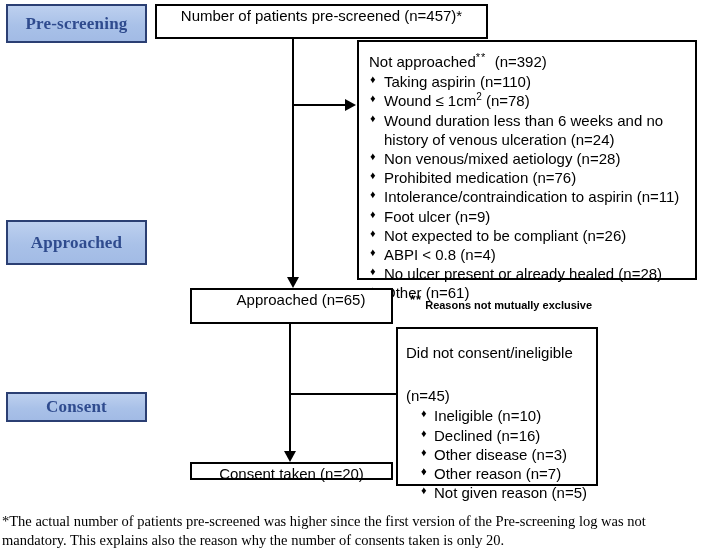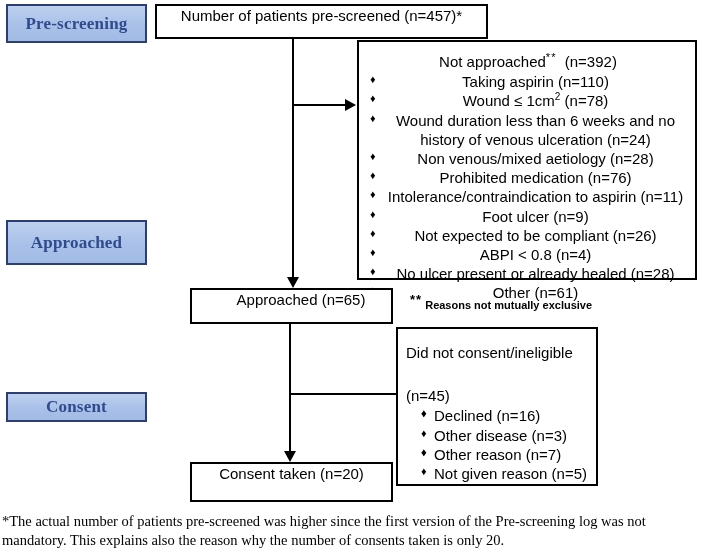--- a/index.html
+++ b/index.html
@@ -46,26 +46,25 @@
     line-height: 1.28;
   }
   .flow-box.centered {
     display: flex;
     align-items: flex-start;
     justify-content: center;
     text-align: center;
   }
   .box-prescreened { left: 155px; top: 4px;   width: 333px; height: 35px; }
   .box-approached  { left: 190px; top: 288px; width: 203px; height: 36px; padding-left: 19px; }
-  .box-consented   { left: 190px; top: 462px; width: 203px; height: 40px; }
+  .box-consented   { left: 190px; top: 462px; width: 203px; height: 18px; }
 
   .box-notapproached {
     left: 357px; top: 40px; width: 340px; height: 240px;
     padding: 8px 8px 6px 10px;
-    text-align: center;
   }
   .box-notconsent {
     left: 396px; top: 327px; width: 202px; height: 159px;
     padding: 14px 6px 6px 8px;
   }
 
   .box-heading { white-space: nowrap; }
   .box-heading sup {
     font-size: 11px;
     letter-spacing: 1px;
@@ -197,21 +196,21 @@
 
 <div class="vline" style="left:289px; top:324px; height:131px;"></div>
 <div class="hline" style="left:289px; top:393px; width:119px;"></div>
 <div class="arrow-right" style="left:406px; top:388px;"></div>
 <div class="arrow-down" style="left:284px; top:451px;"></div>
 
 <div class="flow-box box-notconsent">
   <div class="box-heading">Did not consent/ineligible</div>
   <div class="sub-line">(n=45)</div>
   <ul class="bullets">
-    <li><span class="dia">♦</span></li>
+    <li><span class="dia">♦</span><span>Ineligible (n=10)</span></li>
     <li><span class="dia">♦</span><span>Declined (n=16)</span></li>
     <li><span class="dia">♦</span><span>Other disease (n=3)</span></li>
     <li><span class="dia">♦</span></li>
     <li><span class="dia">♦</span><span>Other reason (n=7)</span></li>
     <li><span class="dia">♦</span><span>Not given reason (n=5)</span></li>
   </ul>
 </div>
 
 <div class="flow-box centered box-consented">
   <span>Consent taken (n=20)</span>

